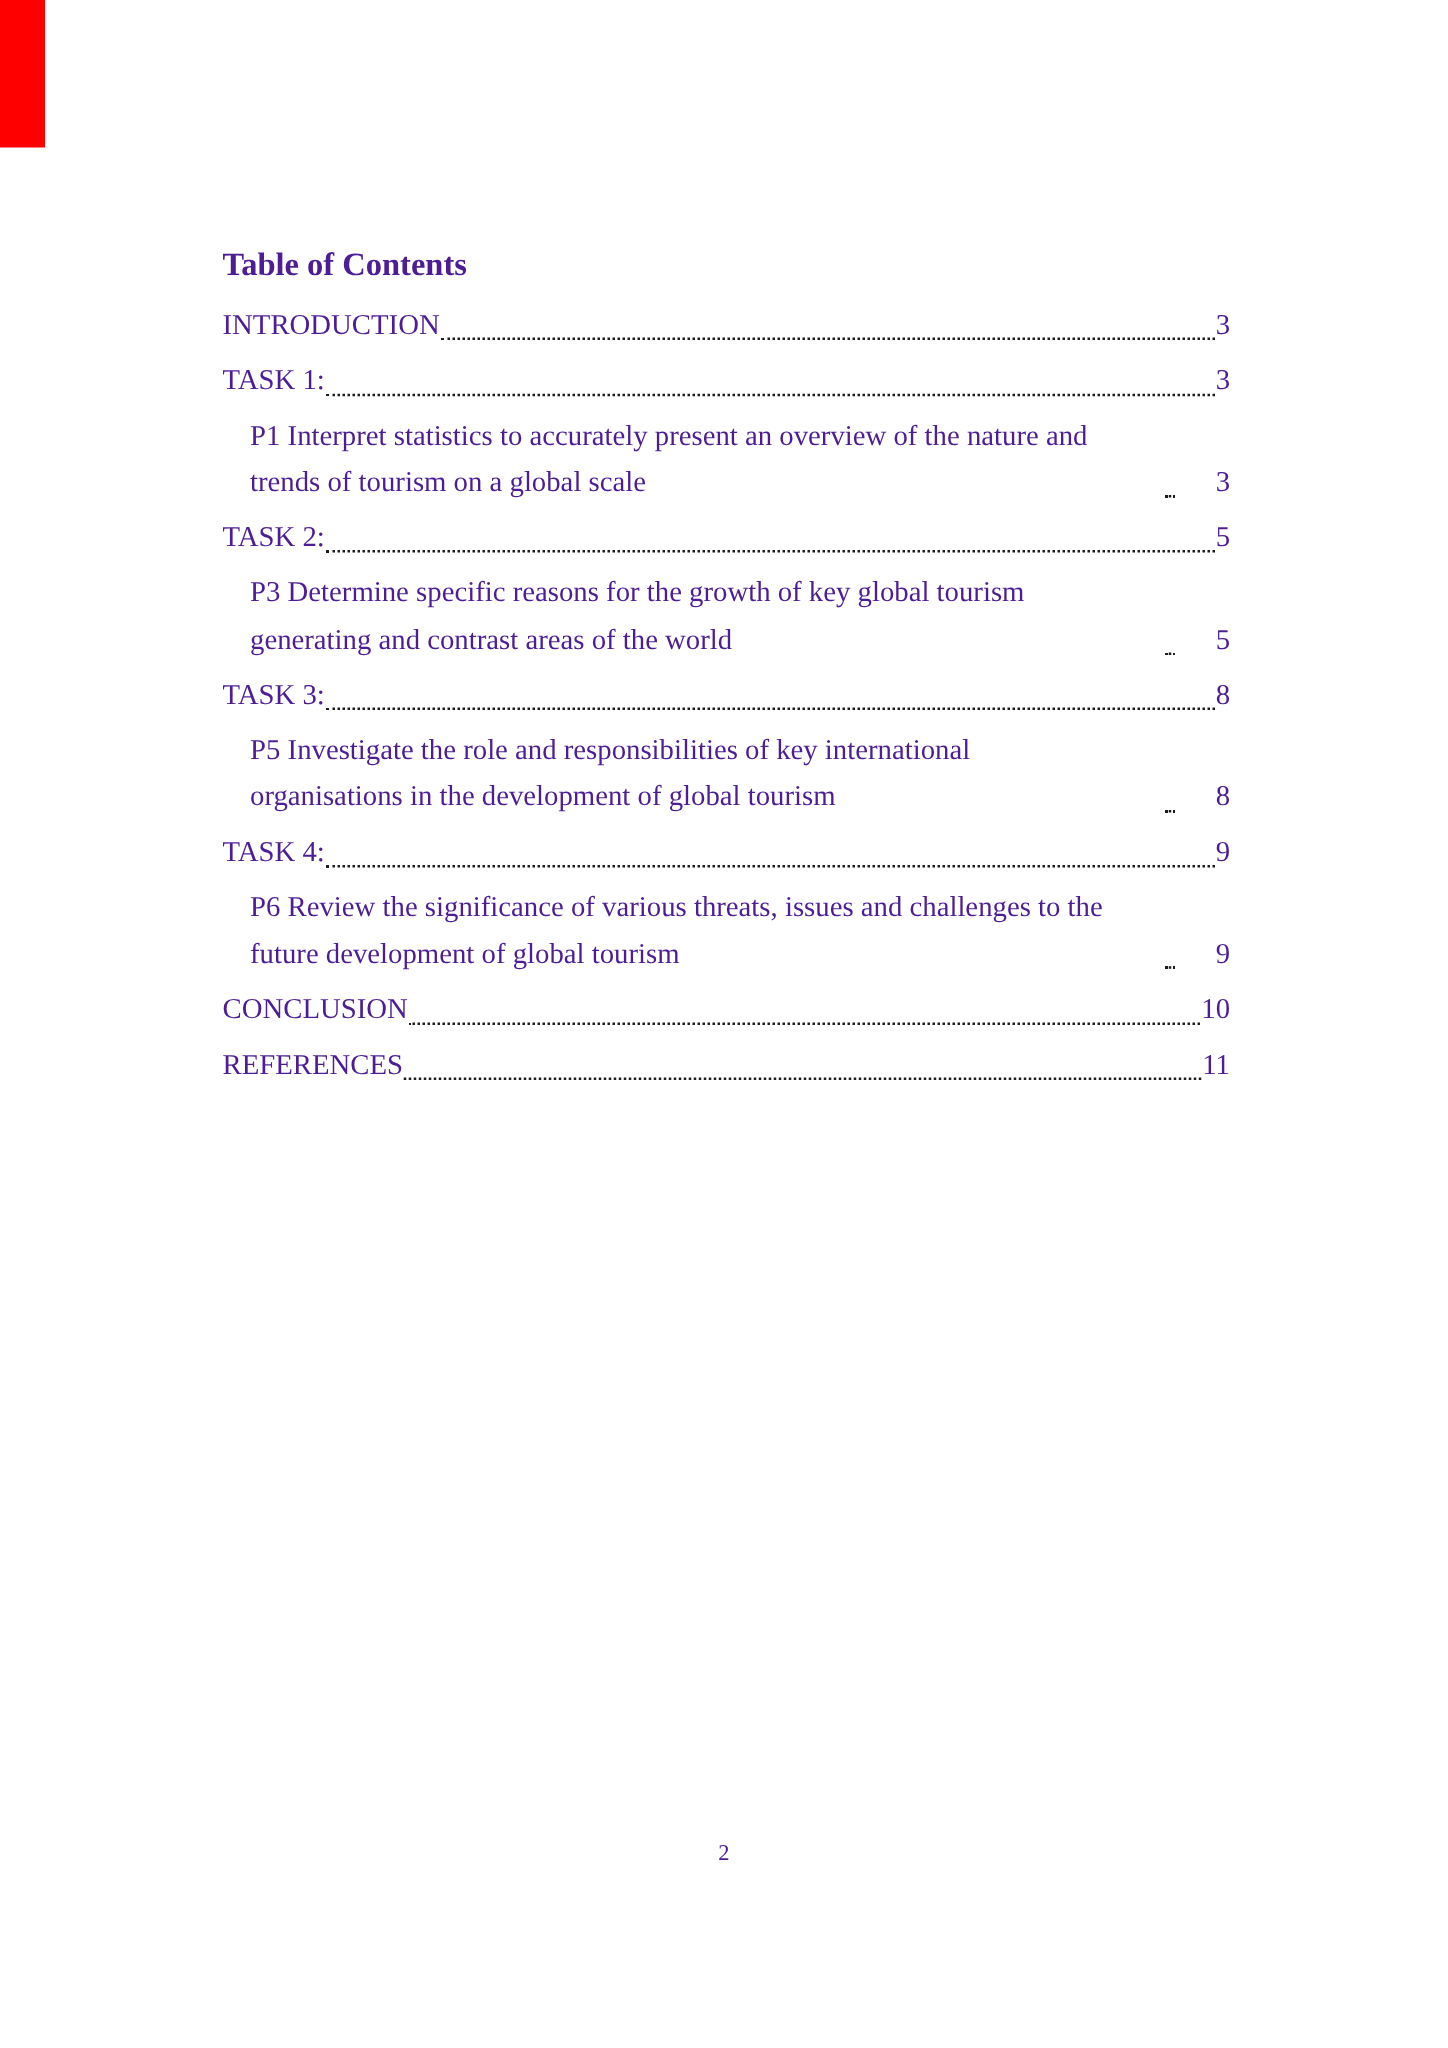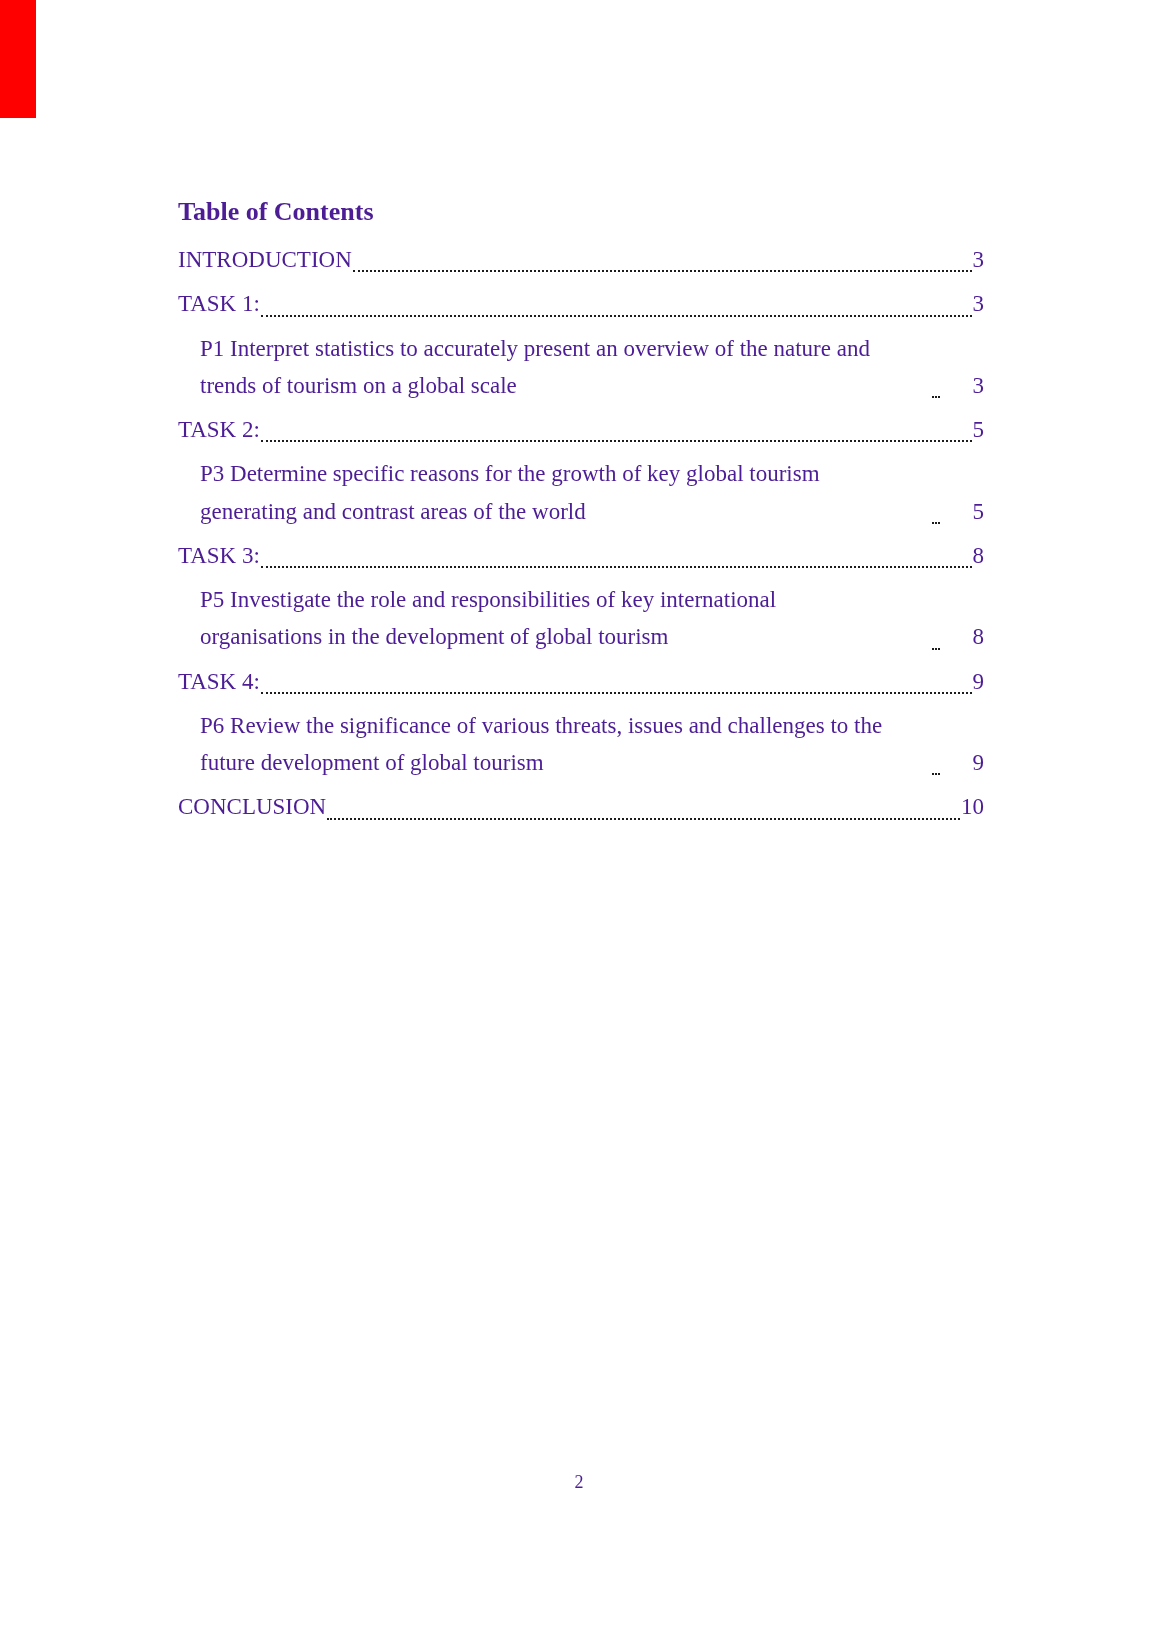--- a/index.html
+++ b/index.html
@@ -123,16 +123,21 @@
         <div class="toc-entry level-2">
           <span class="toc-text">P6 Review the significance of various threats, issues and challenges to the future development of global tourism</span>
           <span class="toc-fill"></span>
           <span class="toc-page">9</span>
         </div>
         <div class="toc-entry level-1">
           <span class="toc-text">CONCLUSION</span>
           <span class="toc-fill"></span>
           <span class="toc-page">10</span>
         </div>
+        <div class="toc-entry level-1">
+          <span class="toc-text">REFERENCES</span>
+          <span class="toc-fill"></span>
+          <span class="toc-page">11</span>
+        </div>
       </nav>
   </div>
   <div class="page-number">2</div>
 </div>
 
 </body></html>

